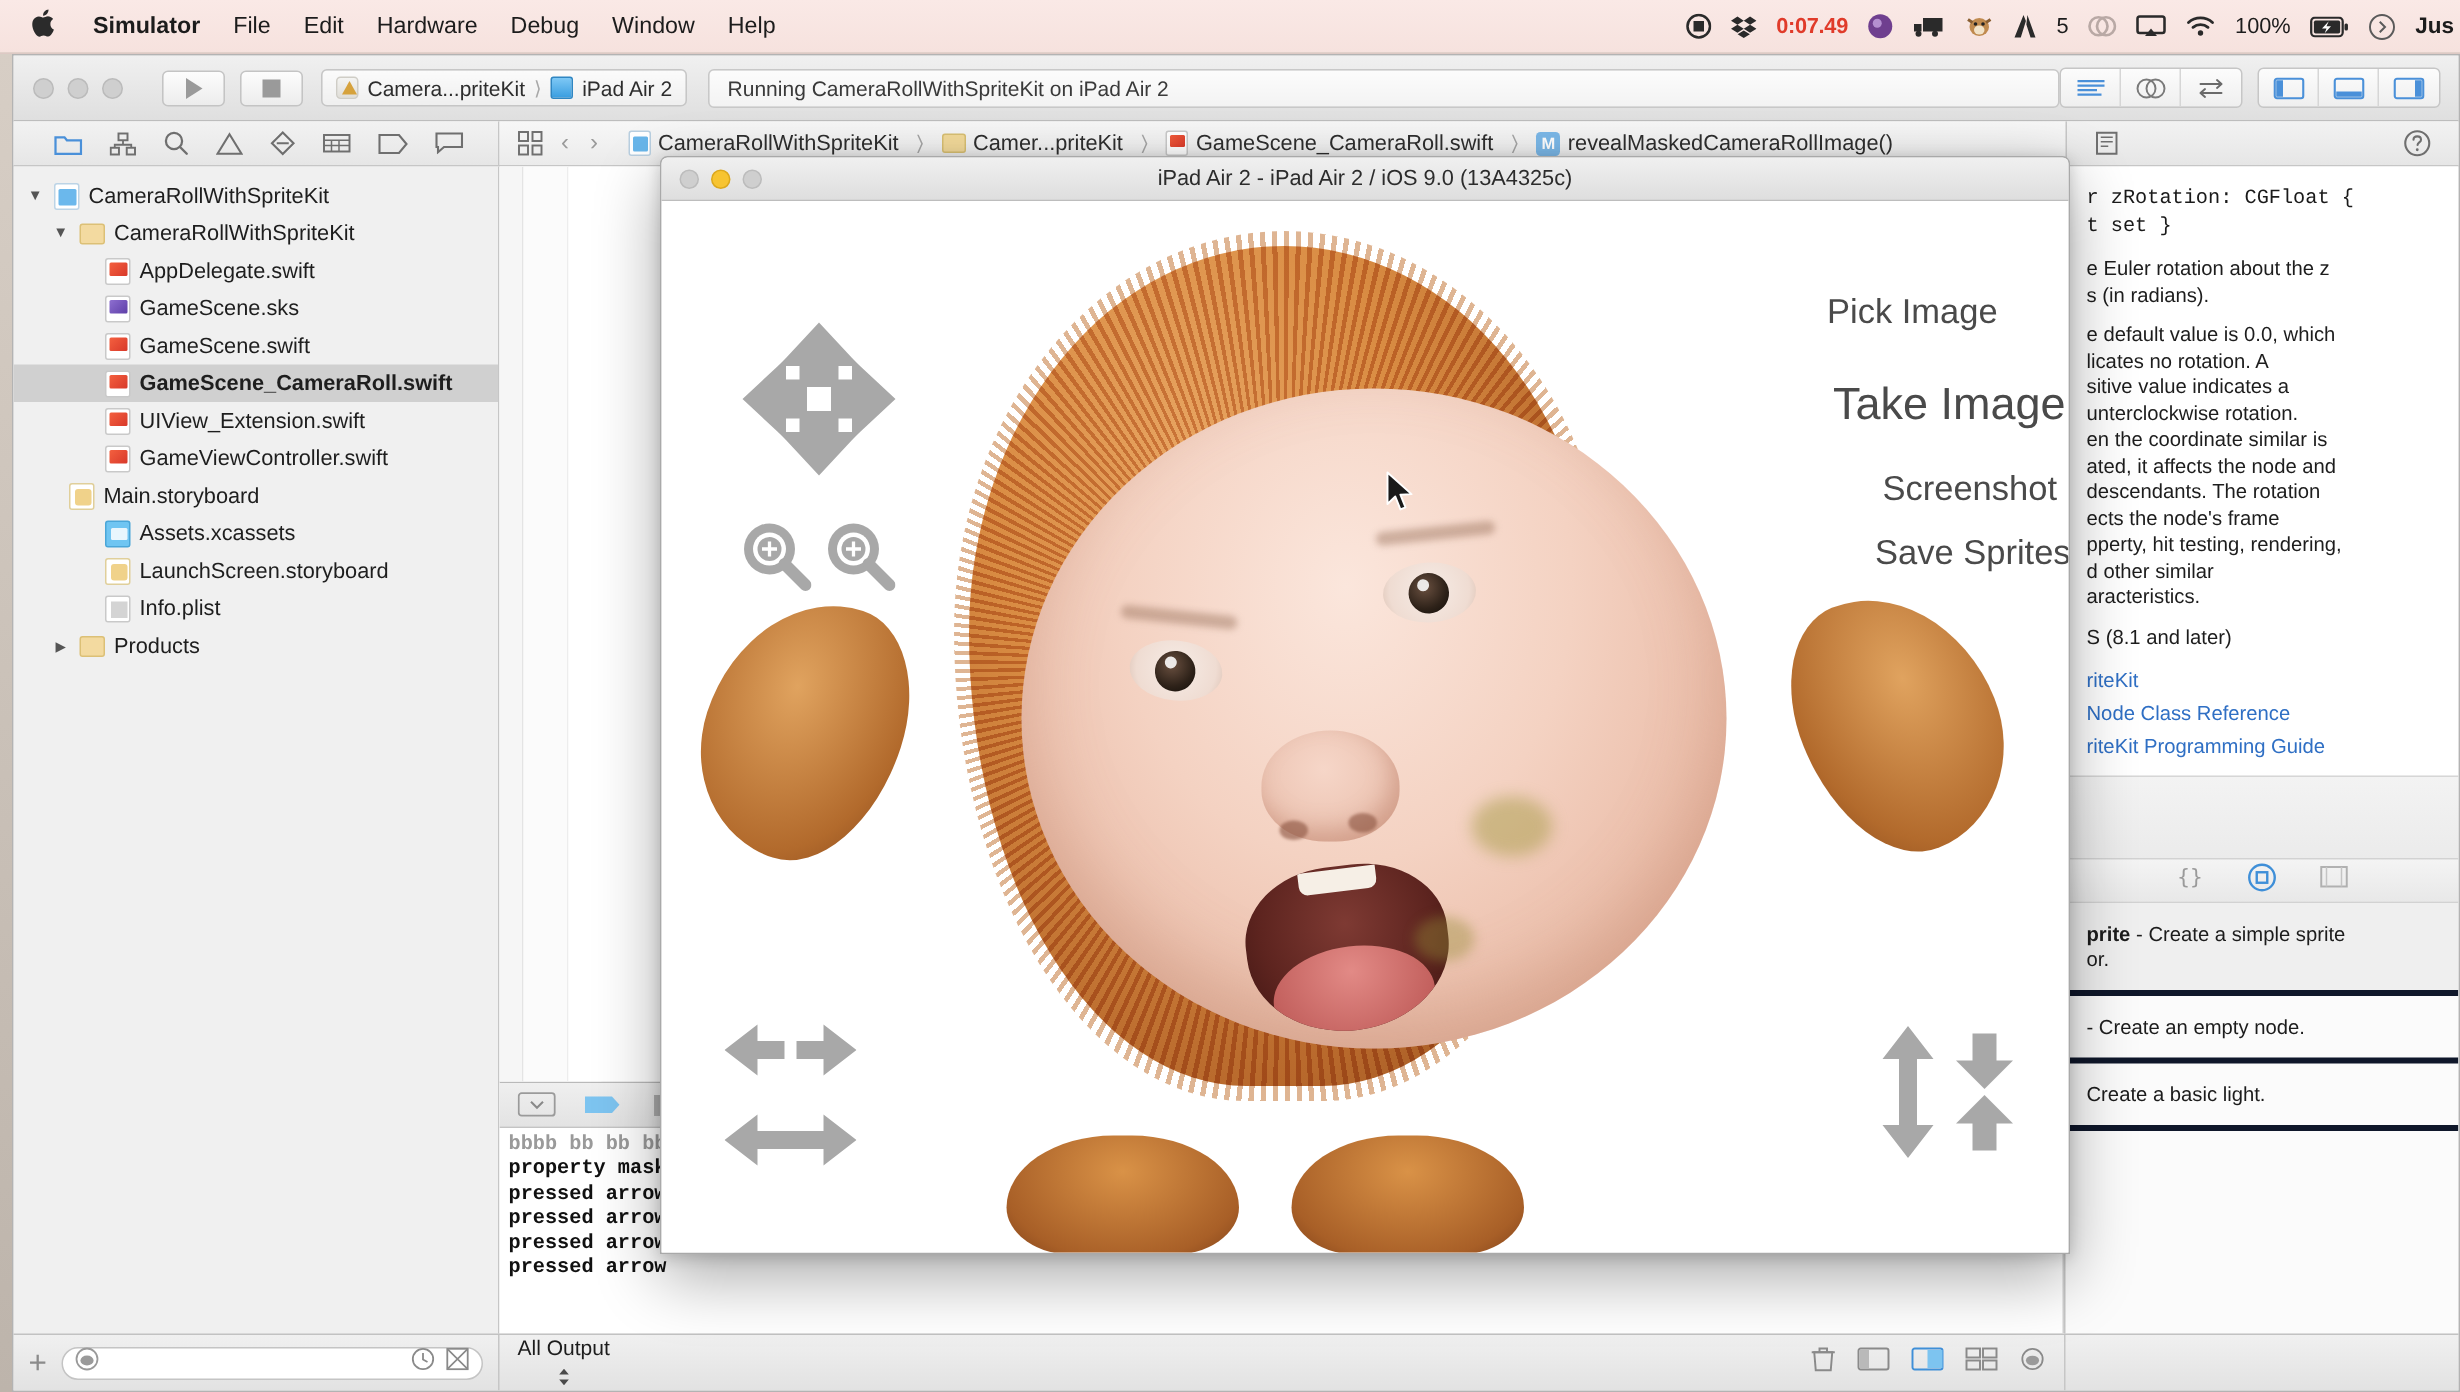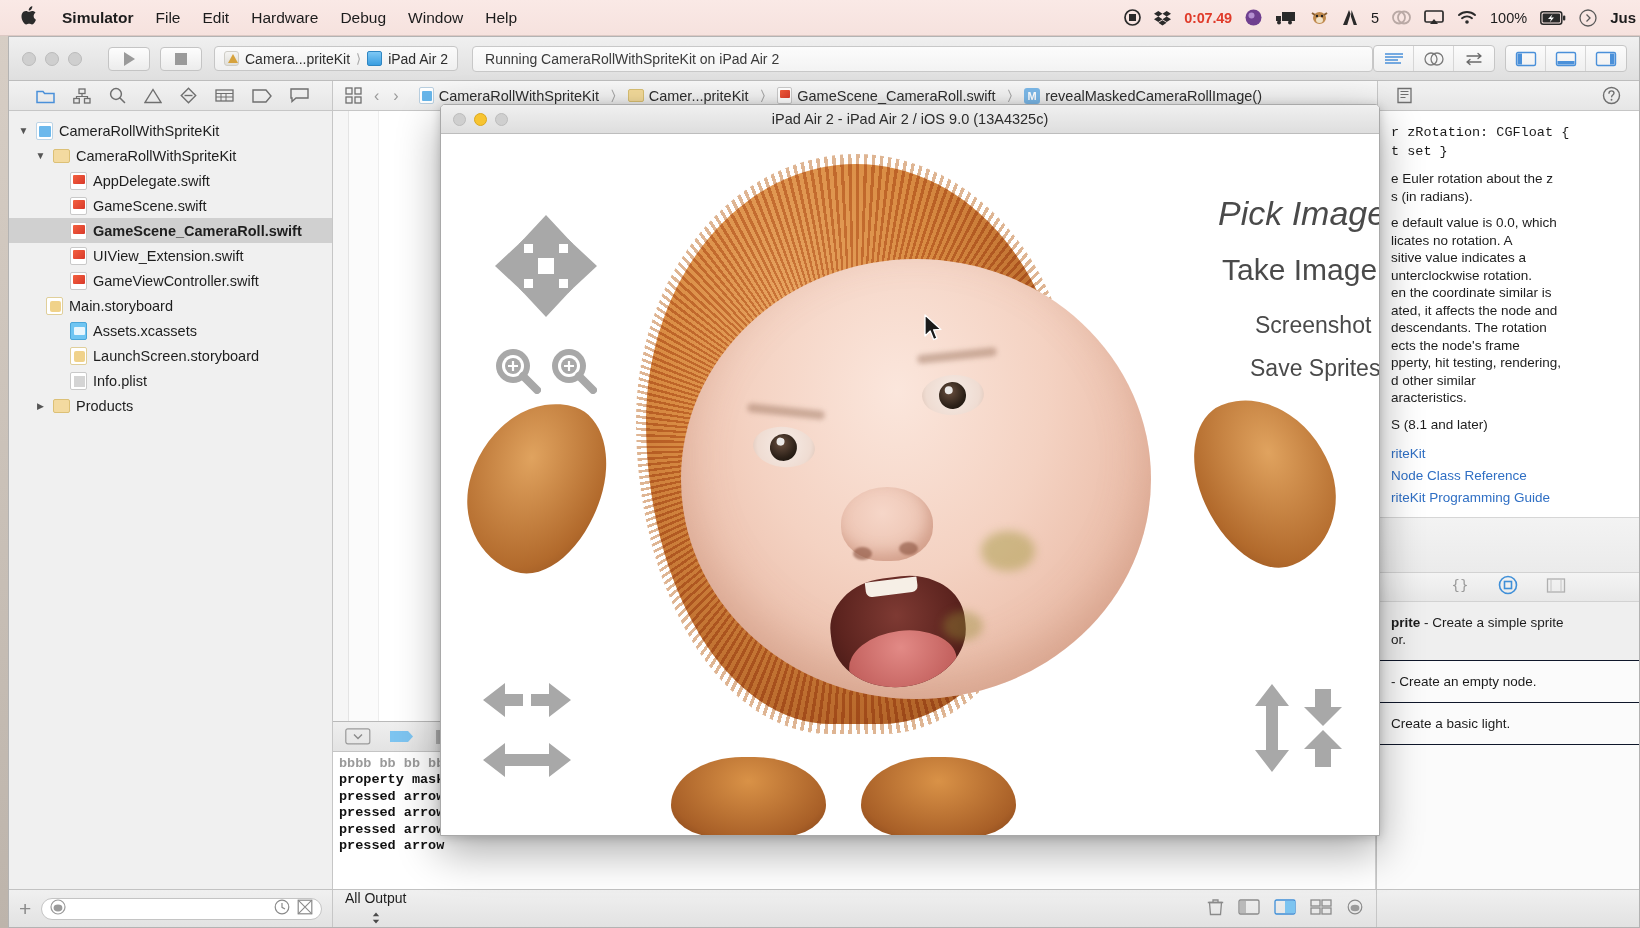--- a/index.html
+++ b/index.html
@@ -243,21 +243,21 @@
   .insp-links .lk { display: block; font-size: 13.5px; line-height: 22px; color: #2f6fc4; }
   .insp-divider { height: 1px; background: #d6d6d6; }
   .insp-blank { height: 54px; background: linear-gradient(180deg,#f3f3f3,#ebebeb); }
   .insp-tabs {
     height: 30px; display: flex; align-items: center; justify-content: center; gap: 28px;
     background: linear-gradient(180deg,#f4f4f4,#e8e8e8);
     border-top: 1px solid #d2d2d2; border-bottom: 1px solid #d2d2d2;
   }
   .lib-item {
     padding: 12px 14px; font-size: 13.5px; line-height: 17px; color: #1c1c1c;
-    border-bottom: 1px solid #0f172a;
+    border-bottom: 4px solid #0f172a;
   }
   .lib-item.alt { background: #efefef; }
   .lib-item b { font-weight: bold; }
 
   
   .footer {
     position: absolute; left: 0; bottom: 0; width: 100%; height: 38px;
     background: linear-gradient(180deg,#f0f0f0,#e2e2e2);
     border-top: 1px solid #c2c2c2;
     display: flex; align-items: center;
@@ -692,20 +692,25 @@
         </div>
         <div class="tree-row" style="padding-left:25px">
           <span class="disc">▼</span>
           <span class="fi folder"></span>
           <span>CameraRollWithSpriteKit</span>
         </div>
         <div class="tree-row" style="padding-left:42px">
           <span class="disc empty">.</span>
           <span class="fi swift"></span>
           <span>AppDelegate.swift</span>
+        </div>
+        <div class="tree-row" style="padding-left:42px">
+          <span class="disc empty">.</span>
+          <span class="fi sks"></span>
+          <span>GameScene.sks</span>
         </div>
         <div class="tree-row" style="padding-left:42px">
           <span class="disc empty">.</span>
           <span class="fi swift"></span>
           <span>GameScene.swift</span>
         </div>
         <div class="tree-row sel" style="padding-left:42px">
           <span class="disc empty">.</span>
           <span class="fi swift"></span>
           <span>GameScene_CameraRoll.swift</span>
@@ -1028,21 +1033,21 @@
       </div>
       <div class="gizmo" style="left:858px; top:550px;">
         <svg width="48" height="88" viewBox="0 0 48 88">
             <g fill="#a8a8a8">
           <path d="M24 42 5 23h11V5h16v18h11z"></path>
           <path d="M24 46 43 65H32v18H16V65H5z"></path>
         </g>
           </svg>
       </div>
 
-      <div class="sim-btn" style="left:777px; top:60px; font-size:34px;font-style:italic;">Pick Image</div>
+      <div class="sim-btn" style="left:777px; top:60px; font-size:23px;">Pick Image</div>
       <div class="sim-btn" style="left:781px; top:119px; font-size:30px;">Take Image</div>
       <div class="sim-btn" style="left:814px; top:178px; font-size:23px;">Screenshot</div>
       <div class="sim-btn" style="left:809px; top:221px; font-size:23px;">Save Sprites</div>
 
       <div class="cursor-arrow" style="left:483px; top:180px;">
         <svg width="20" height="28" viewBox="0 0 20 28">
             <path d="M1 1 1 22 6.2 17 9.6 25.6 13 24.2 9.6 15.8 17 15.4z" fill="#1a1a1a" stroke="#fff" stroke-width="1.3" stroke-linejoin="round"></path>
           </svg>
       </div>
     </div>

